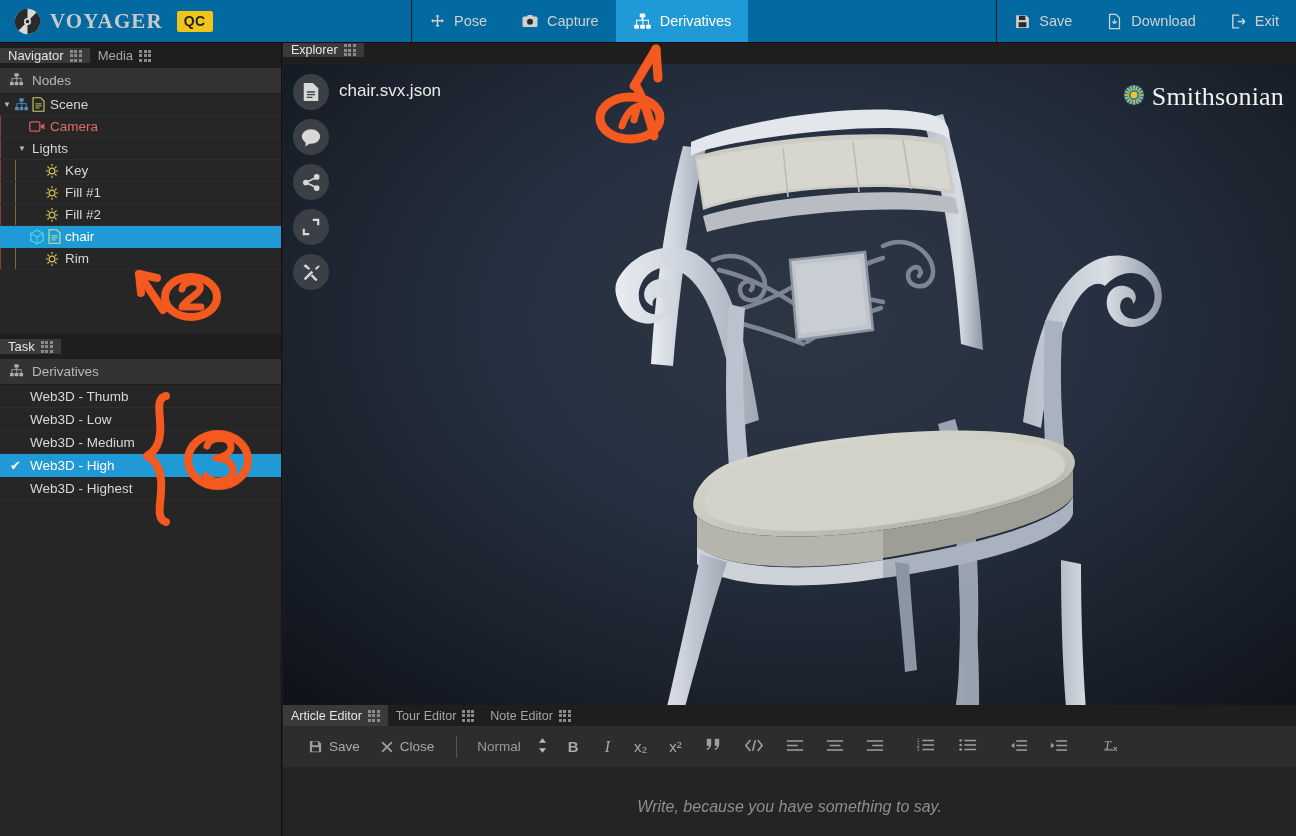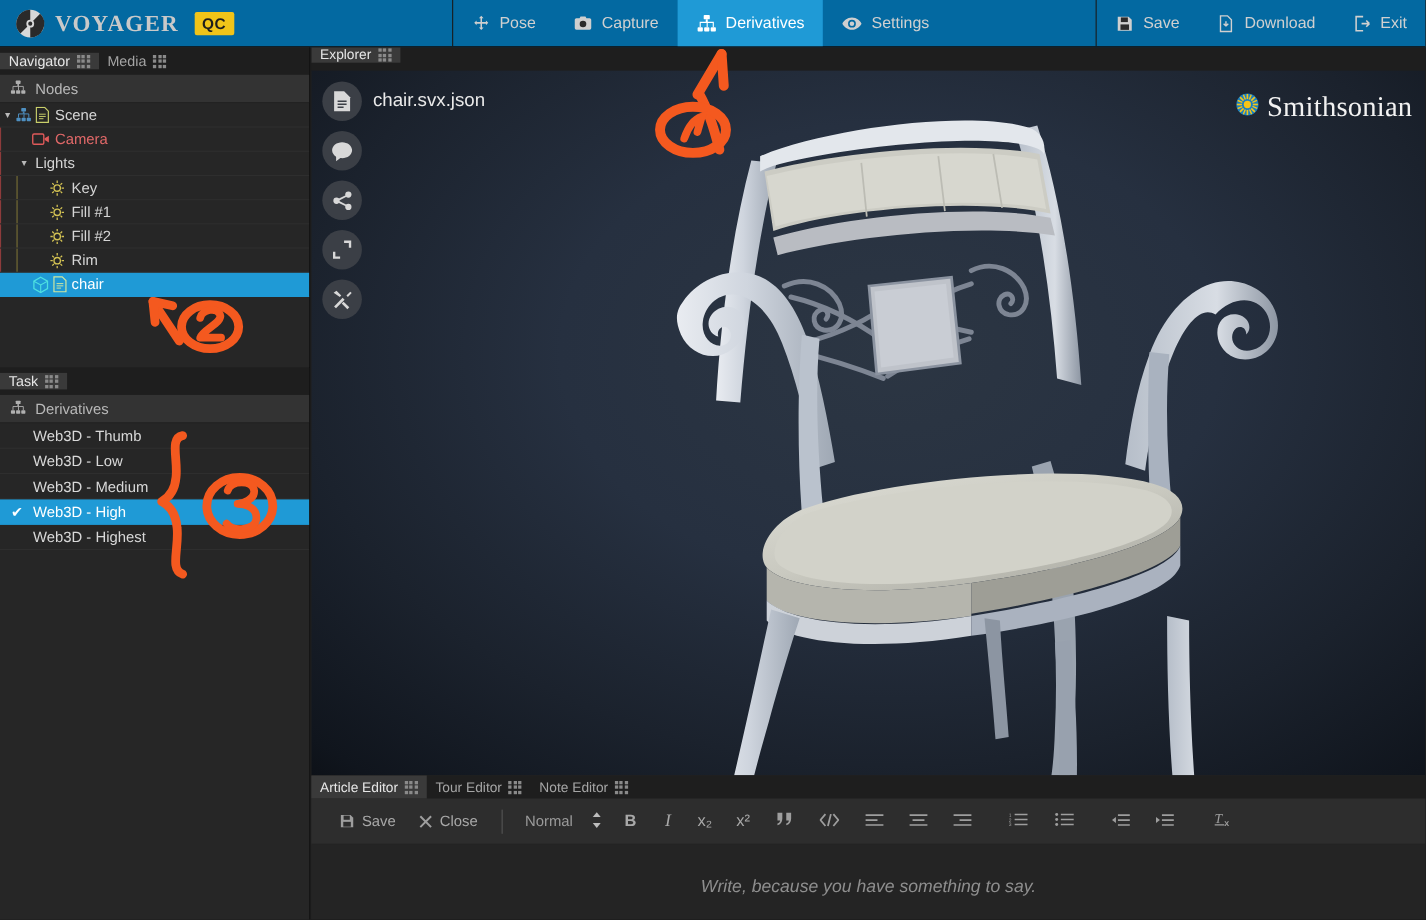--- a/index.html
+++ b/index.html
@@ -233,29 +233,20 @@
         <svg width="19" height="19" viewBox="0 0 24 24">
           <rect x="8.5" y="2" width="7" height="5" rx="1"></rect>
           <rect x="1.5" y="16" width="6" height="5" rx="1"></rect>
           <rect x="9" y="16" width="6" height="5" rx="1"></rect>
           <rect x="16.5" y="16" width="6" height="5" rx="1"></rect>
           <path d="M11.5 7v3.5H4.5V16M12.5 7v9M12.5 10.5h7V16" stroke="currentColor" stroke-width="1.3" fill="none"></path>
         </svg>
       </span>
       <span>Derivatives</span>
     </div>
-    <div class="navbtn">
-      <span>
-        <svg width="19" height="19" viewBox="0 0 24 24">
-          <path d="M12 5C6.5 5 2.4 9.1 1 12c1.4 2.9 5.5 7 11 7s9.6-4.1 11-7c-1.4-2.9-5.5-7-11-7zm0 11.5A4.5 4.5 0 1112 7.5a4.5 4.5 0 010 9z"></path>
-          <circle cx="12" cy="12" r="2.6"></circle>
-        </svg>
-      </span>
-      <span>Settings</span>
-    </div>
   </div>
 
   <div class="spacer"></div>
 
   <div id="actiongroup">
     <div class="navbtn">
       <span>
         <svg width="17" height="17" viewBox="0 0 24 24">
           <path d="M3 3h14l4 4v14H3V3z"></path>
           <rect x="7" y="4" width="9" height="6" fill="#2a2a2a"></rect>
@@ -401,47 +392,47 @@
       <span class="caret"></span>
       <span class="ticon">
         <svg width="16" height="16" viewBox="0 0 22 22">
           <circle cx="11" cy="11" r="4" fill="none" stroke="#d3c253" stroke-width="1.7"></circle>
           <path d="M11 1.5v3M11 17.5v3M2.5 11h3M16.5 11h3M4.8 4.8l2.1 2.1M15.1 15.1l2.1 2.1M17.2 4.8l-2.1 2.1M6.9 15.1l-2.1 2.1" stroke="#d3c253" stroke-width="1.6"></path>
         </svg>
       </span>
       <span class="tlabel">Fill #2</span>
     </div>
 
+    <div class="trow sel">
+      <span class="ind"></span>
+      <span class="caret"></span>
+      <span class="ticon two">
+        <svg width="16" height="16" viewBox="0 0 22 22">
+          <path d="M11 1.5l8.5 4.8v9.4L11 20.5 2.5 15.7V6.3z" fill="none" stroke="#4ee0e0" stroke-width="1.6"></path>
+          <path d="M2.5 6.3L11 11l8.5-4.7M11 11v9.5" fill="none" stroke="#4ee0e0" stroke-width="1.4"></path>
+        </svg>
+        <svg width="13" height="15" viewBox="0 0 18 22">
+          <path d="M1 1h11l5 5v15H1z" fill="none" stroke="#cfe6a0" stroke-width="1.6"></path>
+          <path d="M4.5 10h9M4.5 13h9M4.5 16h6" stroke="#cfe6a0" stroke-width="1.3"></path>
+        </svg>
+      </span>
+      <span class="tlabel">chair</span>
+    </div>
+
     <div class="trow">
       <span class="ind g-red"></span>
       <span class="ind g-yel"></span>
       <span class="caret"></span>
       <span class="ticon">
         <svg width="16" height="16" viewBox="0 0 22 22">
           <circle cx="11" cy="11" r="4" fill="none" stroke="#d3c253" stroke-width="1.7"></circle>
           <path d="M11 1.5v3M11 17.5v3M2.5 11h3M16.5 11h3M4.8 4.8l2.1 2.1M15.1 15.1l2.1 2.1M17.2 4.8l-2.1 2.1M6.9 15.1l-2.1 2.1" stroke="#d3c253" stroke-width="1.6"></path>
         </svg>
       </span>
       <span class="tlabel">Rim</span>
-    </div>
-
-    <div class="trow sel">
-      <span class="ind"></span>
-      <span class="caret"></span>
-      <span class="ticon two">
-        <svg width="16" height="16" viewBox="0 0 22 22">
-          <path d="M11 1.5l8.5 4.8v9.4L11 20.5 2.5 15.7V6.3z" fill="none" stroke="#4ee0e0" stroke-width="1.6"></path>
-          <path d="M2.5 6.3L11 11l8.5-4.7M11 11v9.5" fill="none" stroke="#4ee0e0" stroke-width="1.4"></path>
-        </svg>
-        <svg width="13" height="15" viewBox="0 0 18 22">
-          <path d="M1 1h11l5 5v15H1z" fill="none" stroke="#cfe6a0" stroke-width="1.6"></path>
-          <path d="M4.5 10h9M4.5 13h9M4.5 16h6" stroke="#cfe6a0" stroke-width="1.3"></path>
-        </svg>
-      </span>
-      <span class="tlabel">chair</span>
     </div>
   </div>
 
   <div id="tree-fill" style="height:64px"></div>
 
   <div id="taskpanel">
     <div class="tabstrip">
       <div class="tab active">
         <span>Task</span>
         <span class="grip">

